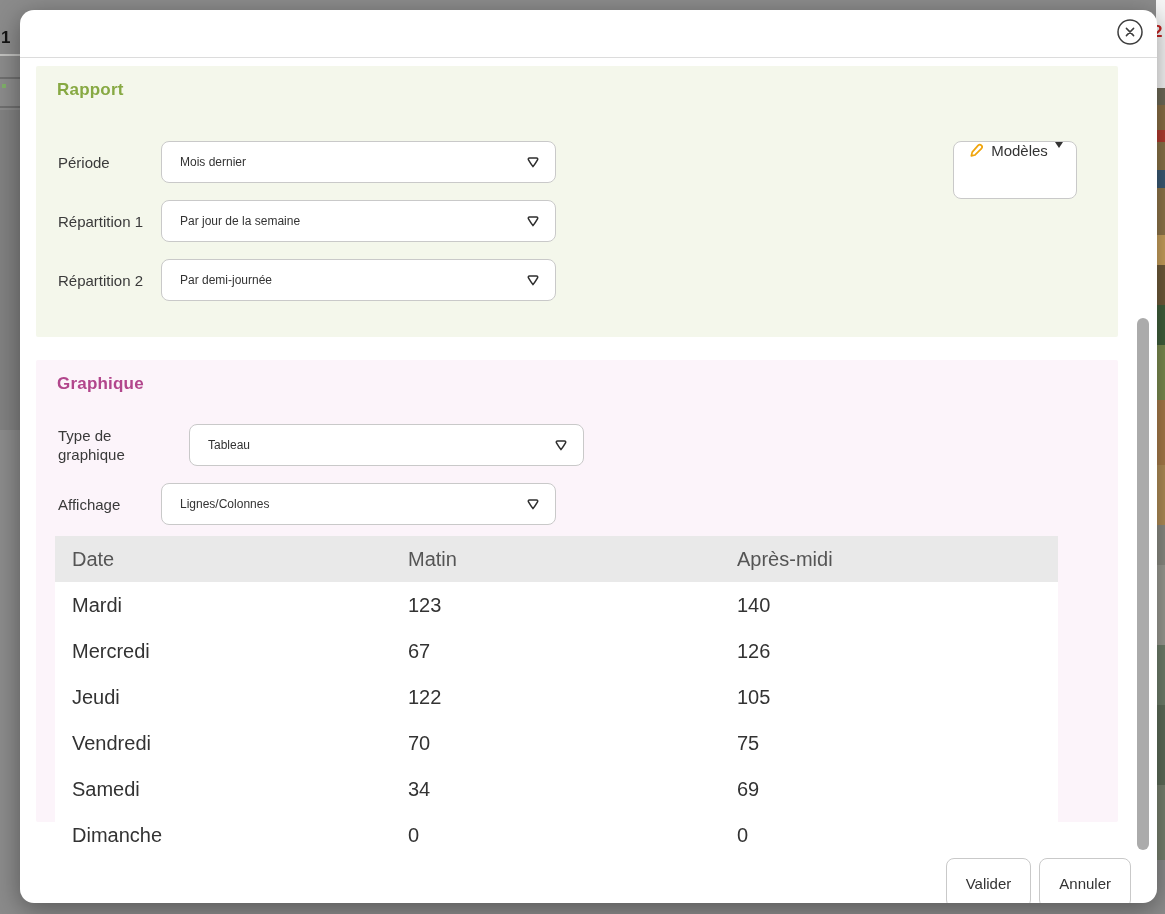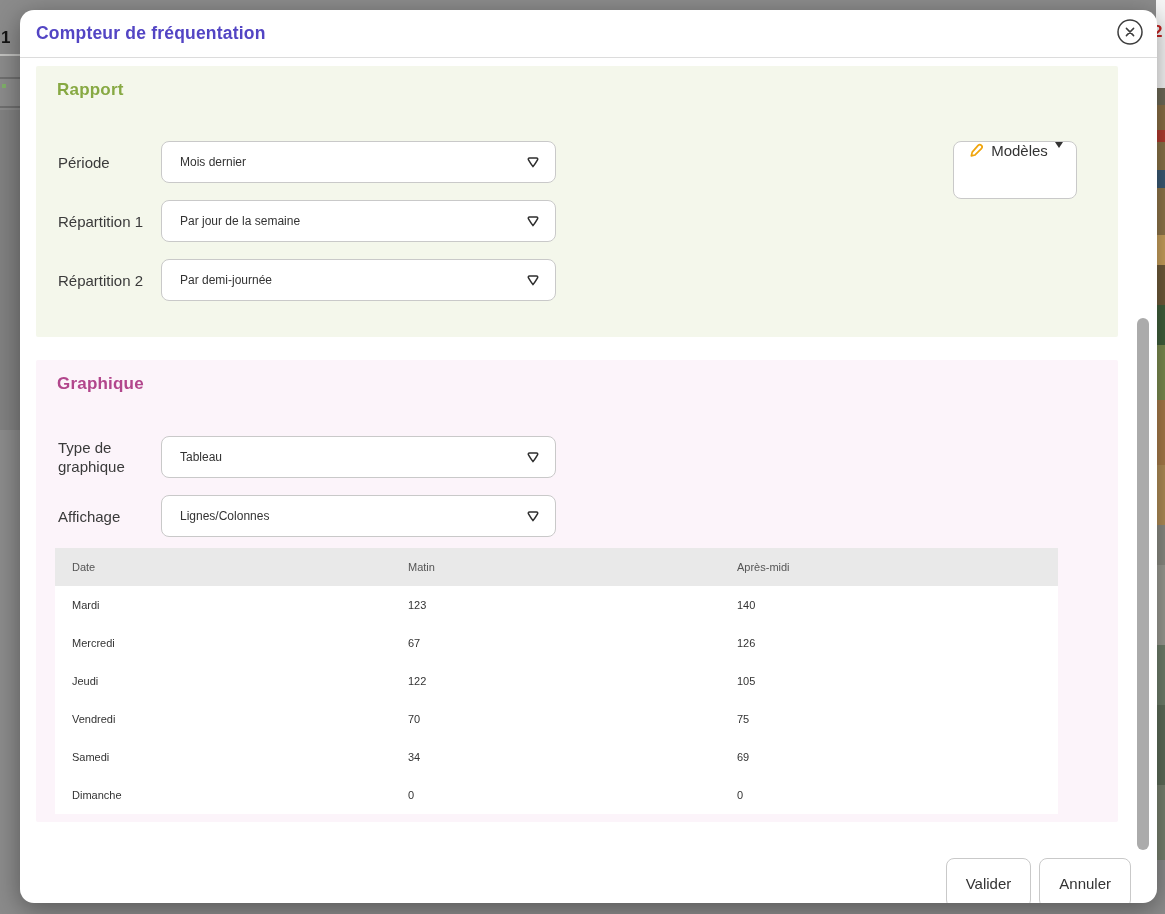--- a/index.html
+++ b/index.html
@@ -75,21 +75,21 @@
   .section { border-radius:2px; }
   .section-rapport { margin-top:8px; background:#f4f7eb; padding:14px 0 36px 0; height:271px; position:relative; }
   .section-graphique { margin-top:23px; background:#fcf4fa; padding:14px 0 34px 0; height:462px; }
 
   .section-heading { font-size:17px; line-height:20px; font-weight:bold; margin-left:21px; letter-spacing:.2px; }
   .heading-rapport { color:#87a943; }
   .heading-graphique { color:#b2468c; }
 
   .form-row { display:flex; align-items:center; margin-left:22px; }
   .row-first-rapport { margin-top:41px; }
-  .row-first-graphique { margin-top:42px; }
+  .row-first-graphique { margin-top:30px;gap:28px; }
   .row-gap { margin-top:17px; }
 
   .field-label { width:103px; flex:none; font-size:15px; color:#3a3a3a; line-height:19px; }
   .select-box {
     width:395px; height:42px; background:#fff;
     border:1px solid #c9c9c9; border-radius:8px;
     display:flex; align-items:center; justify-content:space-between;
     padding:0 14px 0 18px; cursor:pointer;
   }
   .select-value { font-size:12px; color:#333; }
@@ -100,22 +100,22 @@
     background:#fff; border:1px solid #c9c9c9; border-radius:8px;
     display:flex; align-items:flex-start; justify-content:center; gap:6px;
     font-family:"Liberation Sans", sans-serif; font-size:15px; color:#333; cursor:pointer;
     padding:0 12px;
   }
   .caret-down { display:inline-flex; margin-left:1px; }
 
   
   .data-table { margin:11px 0 0 19px; width:1003px; border-collapse:collapse; table-layout:fixed; }
   .data-table th, .data-table td {
-    height:38px; padding:0 0 0 17px; text-align:left;
-    font-size:11px; white-space:nowrap; overflow:hidden;
+    height:46px; padding:0 0 0 17px; text-align:left;
+    font-size:20px; white-space:nowrap; overflow:hidden;
   }
   .data-table thead th { background:#e9e9e9; color:#555; font-weight:400; }
   .data-table tbody td { background:#ffffff; color:#333; }
   .col-date { width:336px; }
   .col-matin { width:329px; }
   .col-apm { width:338px; }
 
   
   .modal-footer { display:flex; justify-content:flex-end; gap:8px; margin:36px -13px 0 0; }
   .footer-btn {
@@ -142,21 +142,20 @@
   <div class="dot-green"></div>
 </div>
 
 <div class="right-sliver">
   <span class="notif-badge">2</span>
 </div>
 
 <div class="modal">
 
   <div class="modal-header">
-    <span class="modal-title">Compteur de fréquentation</span>
     <button class="close-btn">
       <span>
         <svg width="30" height="30" viewBox="0 0 30 30">
           <circle cx="15" cy="15" r="12" fill="none" stroke="#3d3d3d" stroke-width="1.5"></circle>
           <path d="M11.4 11.4 L18.6 18.6 M18.6 11.4 L11.4 18.6" stroke="#3d3d3d" stroke-width="1.5" stroke-linecap="round"></path>
         </svg>
       </span>
     </button>
   </div>
 

